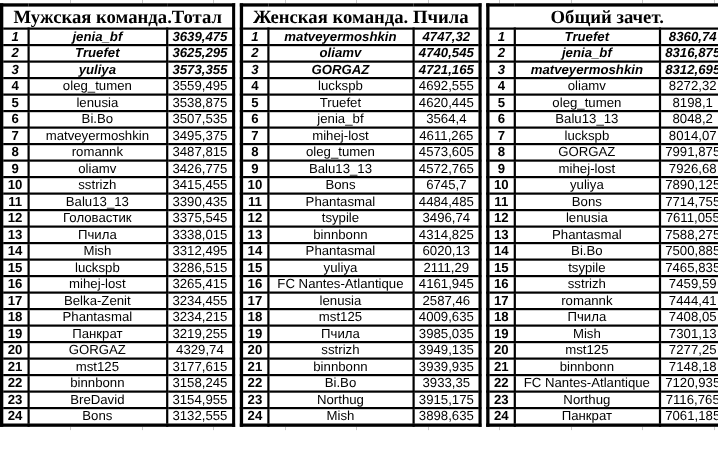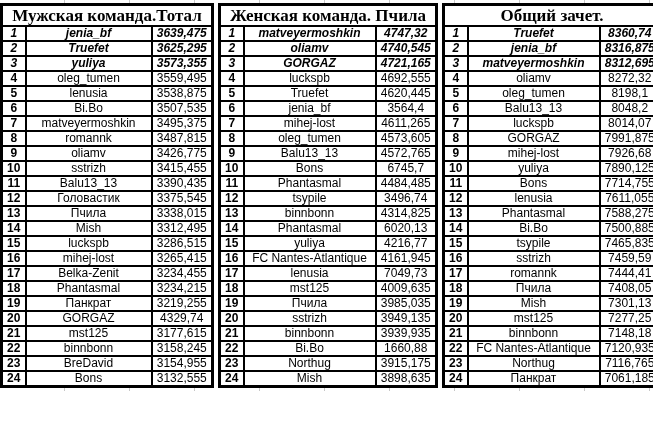--- a/index.html
+++ b/index.html
@@ -268,31 +268,31 @@
             <td class="value-cell">4314,825</td>
           </tr>
           <tr>
             <td class="rank-cell">14</td>
             <td class="name-cell">Phantasmal</td>
             <td class="value-cell">6020,13</td>
           </tr>
           <tr>
             <td class="rank-cell">15</td>
             <td class="name-cell">yuliya</td>
-            <td class="value-cell">4216,77</td>
+            <td class="value-cell">2111,29</td>
           </tr>
           <tr>
             <td class="rank-cell">16</td>
             <td class="name-cell">FC Nantes-Atlantique</td>
             <td class="value-cell">4161,945</td>
           </tr>
           <tr>
             <td class="rank-cell">17</td>
             <td class="name-cell">lenusia</td>
-            <td class="value-cell">7049,73</td>
+            <td class="value-cell">2587,46</td>
           </tr>
           <tr>
             <td class="rank-cell">18</td>
             <td class="name-cell">mst125</td>
             <td class="value-cell">4009,635</td>
           </tr>
           <tr>
             <td class="rank-cell">19</td>
             <td class="name-cell">Пчила</td>
             <td class="value-cell">3985,035</td>
@@ -303,21 +303,21 @@
             <td class="value-cell">3949,135</td>
           </tr>
           <tr>
             <td class="rank-cell">21</td>
             <td class="name-cell">binnbonn</td>
             <td class="value-cell">3939,935</td>
           </tr>
           <tr>
             <td class="rank-cell">22</td>
             <td class="name-cell">Bi.Bo</td>
-            <td class="value-cell">1660,88</td>
+            <td class="value-cell">3933,35</td>
           </tr>
           <tr>
             <td class="rank-cell">23</td>
             <td class="name-cell">Northug</td>
             <td class="value-cell">3915,175</td>
           </tr>
           <tr>
             <td class="rank-cell">24</td>
             <td class="name-cell">Mish</td>
             <td class="value-cell">3898,635</td>

